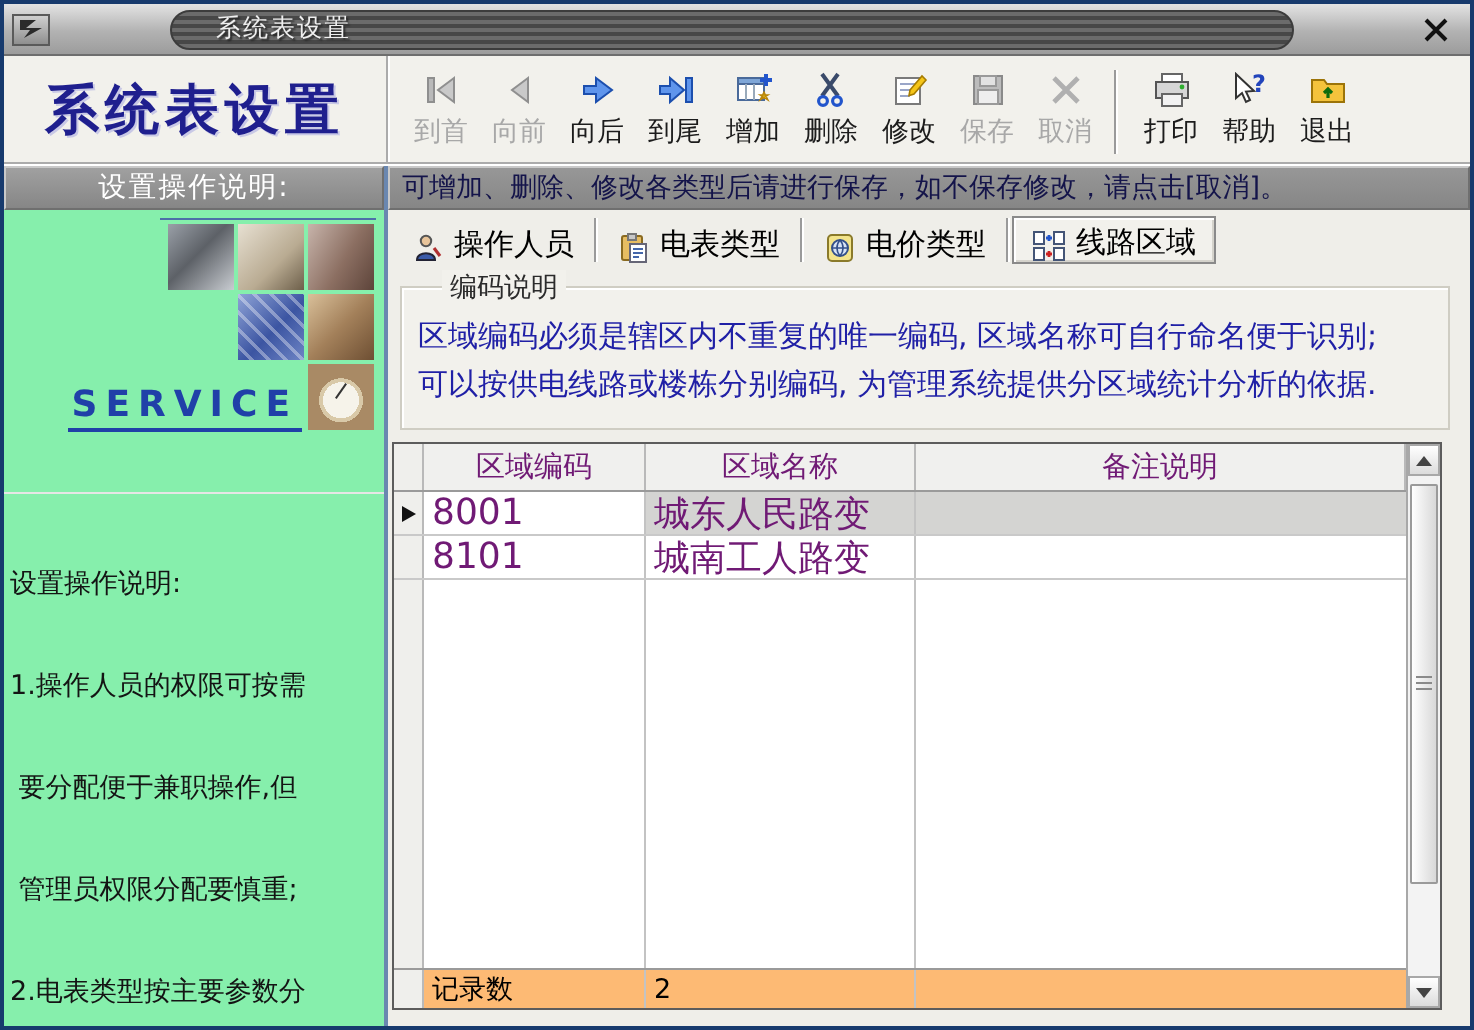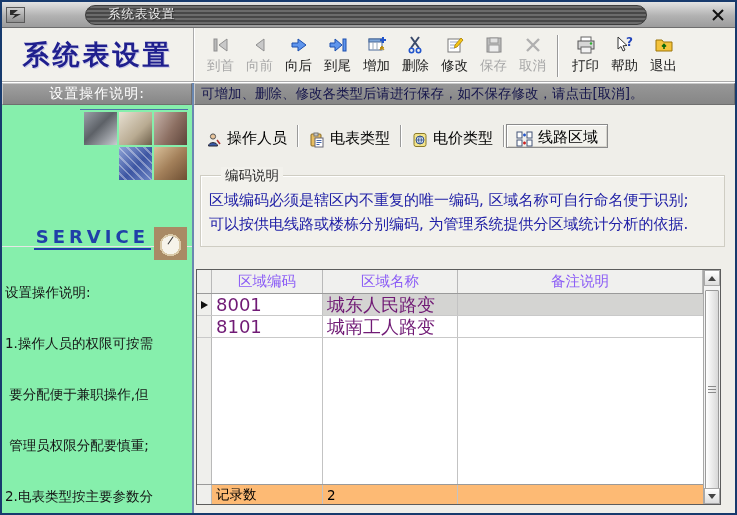--- a/index.html
+++ b/index.html
@@ -110,32 +110,32 @@
   .tile-tools   { background:linear-gradient(120deg,#c7b4ab,#8c6f62 55%,#5d443a); }
   .tile-keyboard{ background:linear-gradient(135deg,#8fa3d6,#3c55a2 55%,#6d84c4);
                   background-size:100% 100%; position:relative; overflow:hidden;}
   .tile-keyboard:after{ content:""; position:absolute; inset:0;
                   background:repeating-linear-gradient(45deg,transparent 0 4px,rgba(255,255,255,.35) 4px 6px);}
   .tile-watchband{ background:linear-gradient(135deg,#d9c09a,#a3805a 50%,#6e4f33); }
   .tile-clock   { background:radial-gradient(circle at 50% 55%, #f6f3ea 0 9px, #d9c9a8 9px 11px, #a98a65 11px);
                   position:relative; }
   .tile-clock:after{ content:""; position:absolute; left:16px; top:9px; width:1px; height:9px;
                   background:#333; box-shadow:3px 7px 0 -3px #333; transform:rotate(35deg);}
-  .service-row{ display:flex; align-items:flex-start;margin-top:45px; }
+  .service-row{ display:flex; align-items:flex-end; }
   .service-text{
     color:#2040a8; font-weight:bold; font-size:18px; letter-spacing:4px;
     margin-right:2px; border-bottom:2px solid #2040a8; padding:0 2px 1px 2px;
   }
   .instructions{
     flex:1; padding:3px 0 0 3px; overflow:hidden;
     font-size:13.5px; color:#141414; line-height:17px; white-space:pre;
   }
 
   
-  .panel{ flex:1; display:flex; flex-direction:column; min-width:0; background:#efeee9;gap:16px; }
+  .panel{ flex:1; display:flex; flex-direction:column; min-width:0; background:#efeee9; }
   .msg-bar{
     height:22px; flex:0 0 22px;
     background:linear-gradient(#979797,#868686);
     border:1px solid; border-color:#c9c9c9 #6f6f6f #6f6f6f #c9c9c9;
     color:#14144a; font-size:13.5px;
     display:flex; align-items:center; padding-left:6px;
     white-space:nowrap; overflow:hidden;
   }
   .tabbar{
     height:29px; flex:0 0 29px;
@@ -176,21 +176,21 @@
   }
   .grid{ flex:1; display:flex; flex-direction:column; min-width:0; }
   .grow{ display:flex; }
   .gcell{ border-right:1px solid #c3c3c3; overflow:hidden; white-space:nowrap; padding:0 4px; display:flex; align-items:center; }
   .c-sel { flex:0 0 15px; padding:0; justify-content:center; background:#efefec; border-right:1px solid #b9b9b9; }
   .c-code{ flex:0 0 111px; }
   .c-name{ flex:0 0 135px; }
   .c-note{ flex:1; border-right:none; }
 
   .ghead{ height:24px; flex:0 0 24px; background:#f0f0ee; border-bottom:1px solid #9a9a9a; }
-  .ghead .gcell{ justify-content:center; color:#8b5cf6; font-size:14.5px; background:#f0f0ee; border-right:1px solid #b9b9b9; }
+  .ghead .gcell{ justify-content:center; color:#701a75; font-size:14.5px; background:#f0f0ee; border-right:1px solid #b9b9b9; }
   .ghead .c-sel{ background:#efefec; }
 
   .gdata{ height:22px; flex:0 0 22px; border-bottom:1px solid #c9c9c9; font-size:18px; color:#701a75; }
   .gdata.current .c-name, .gdata.current .c-note{ background:#d4d4d2; }
   .gdata.current .c-code{ background:#ffffff; }
 
   .gfill{ flex:1; min-height:0; }
   .gfill .gcell{ height:100%; }
 
   .gfoot{ height:20px; flex:0 0 20px; border-top:1px solid #9a9a9a; background:#fdfcda; font-size:13.5px; color:#000; }

